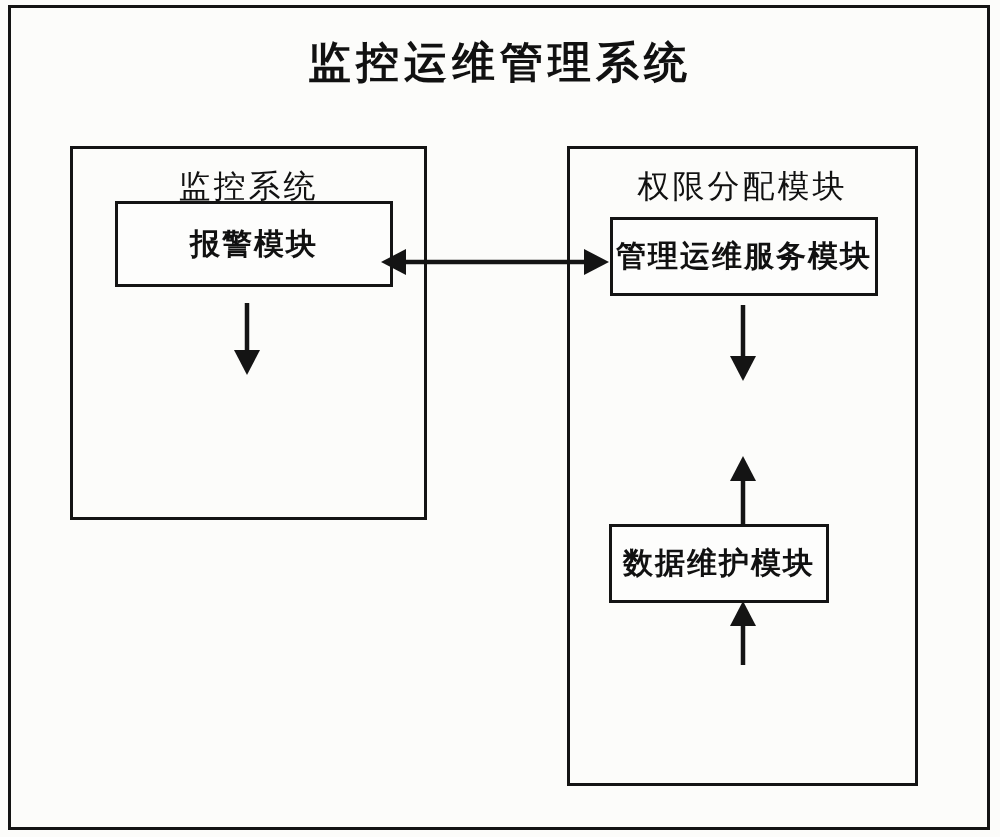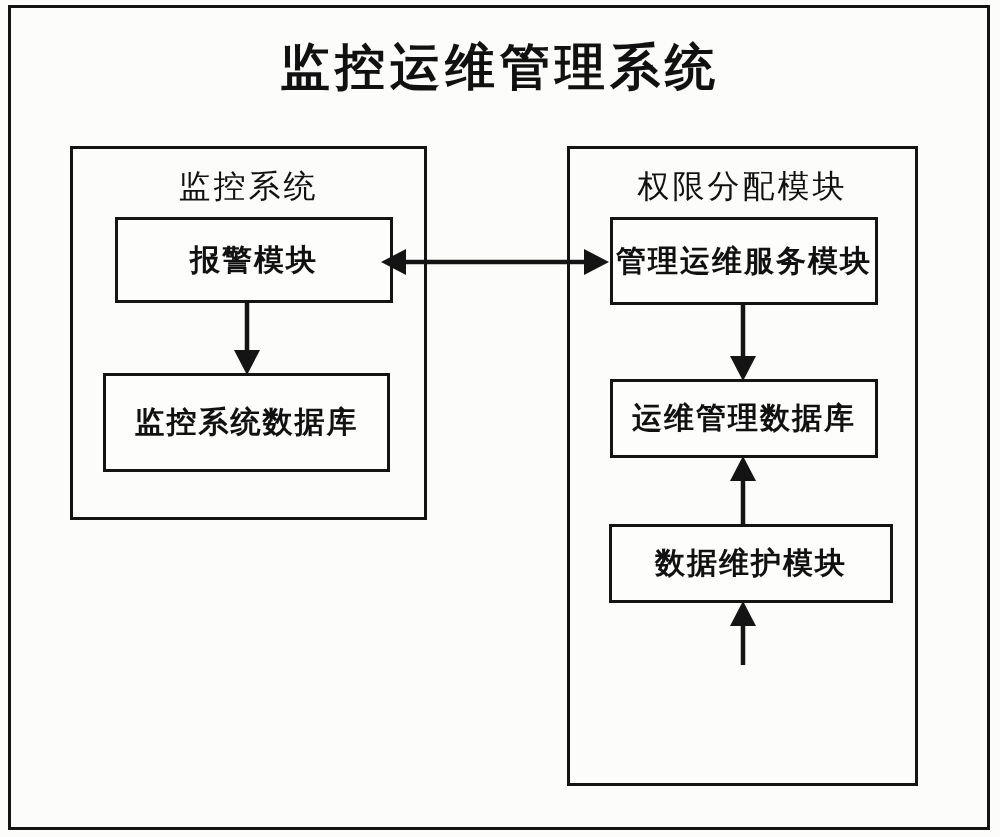--- a/index.html
+++ b/index.html
@@ -17,46 +17,46 @@
     background: #fcfcfa;
   }
   .outer-border {
     position: absolute; left: 8px; top: 5px;
     width: 982px; height: 825px;
     border: 3px solid #141414;
   }
   .diagram-title {
     position: absolute; top: 34px; left: 0; width: 100%;
     text-align: center;
-    font-size: 50px; font-weight: bold; letter-spacing: 5px;
+    font-size: 43px; font-weight: bold; letter-spacing: 5px;
   }
   .group-box {
     position: absolute;
     border: 3px solid #141414;
   }
   .group-box.monitoring { left: 70px; top: 146px; width: 357px; height: 374px; }
   .group-box.ops        { left: 567px; top: 146px; width: 351px; height: 640px; }
   .group-title {
     position: absolute; top: 16px; left: 0; width: 100%;
     text-align: center;
     font-size: 32px; font-weight: normal; letter-spacing: 3px;
   }
   .module-box {
     position: absolute;
     border: 3px solid #141414;
     background: #fdfdfc;
     display: flex; align-items: center; justify-content: center;
     font-size: 30px; font-weight: bold; letter-spacing: 2px;
     text-align: center;
   }
-  .mod-alarm       { left: 115px; top: 217px; width: 278px; height: 86px; }
+  .mod-alarm       { left: 115px; top: 201px; width: 278px; height: 86px; }
   .mod-mon-db      { left: 103px; top: 373px; width: 287px; height: 99px; }
-  .mod-service     { left: 610px; top: 217px; width: 268px; height: 88px; }
+  .mod-service     { left: 610px; top: 217px; width: 268px; height: 79px; }
   .mod-ops-db      { left: 610px; top: 379px; width: 268px; height: 79px; }
-  .mod-maintenance { left: 609px; top: 524px; width: 284px; height: 79px; }
+  .mod-maintenance { left: 609px; top: 524px; width: 220px; height: 79px; }
   .mod-permission  { left: 609px; top: 665px; width: 269px; height: 79px; }
   svg.connectors {
     position: absolute; left: 0; top: 0;
     width: 1000px; height: 837px;
     pointer-events: none;
   }
   svg .ln { stroke: #141414; stroke-width: 4.5; }
   svg .hd { fill: #141414; stroke: none; }
 </style>
 </head>
@@ -67,29 +67,27 @@
   <div class="outer-border"></div>
 
   <div class="diagram-title">监控运维管理系统</div>
 
   <div class="group-box monitoring">
     <div class="group-title">监控系统</div>
   </div>
 
   <div class="module-box mod-alarm">报警模块</div>
 
-  <div class="module-box mod-mon-db">监控系统数据库</div>
 
   <div class="group-box ops">
     <div class="group-title">权限分配模块</div>
   </div>
 
   <div class="module-box mod-service">管理运维服务模块</div>
 
-  <div class="module-box mod-ops-db">运维管理数据库</div>
 
   <div class="module-box mod-maintenance">数据维护模块</div>
 
 
   <svg class="connectors" viewBox="0 0 1000 837">
 
     <g>
       <line class="ln" x1="402" y1="262" x2="588" y2="262"></line>
       <polygon class="hd" points="381,262 406,249 406,275"></polygon>
       <polygon class="hd" points="609,262 584,249 584,275"></polygon>

